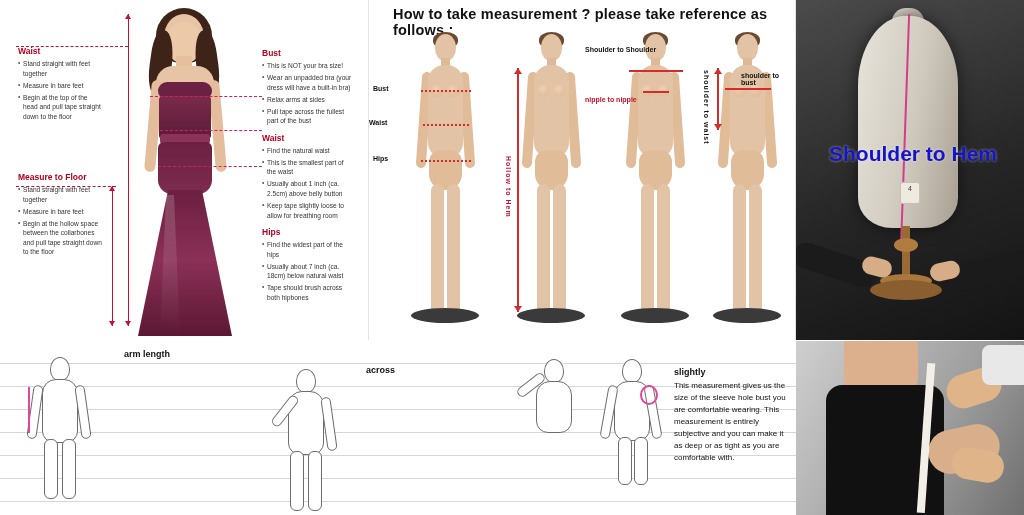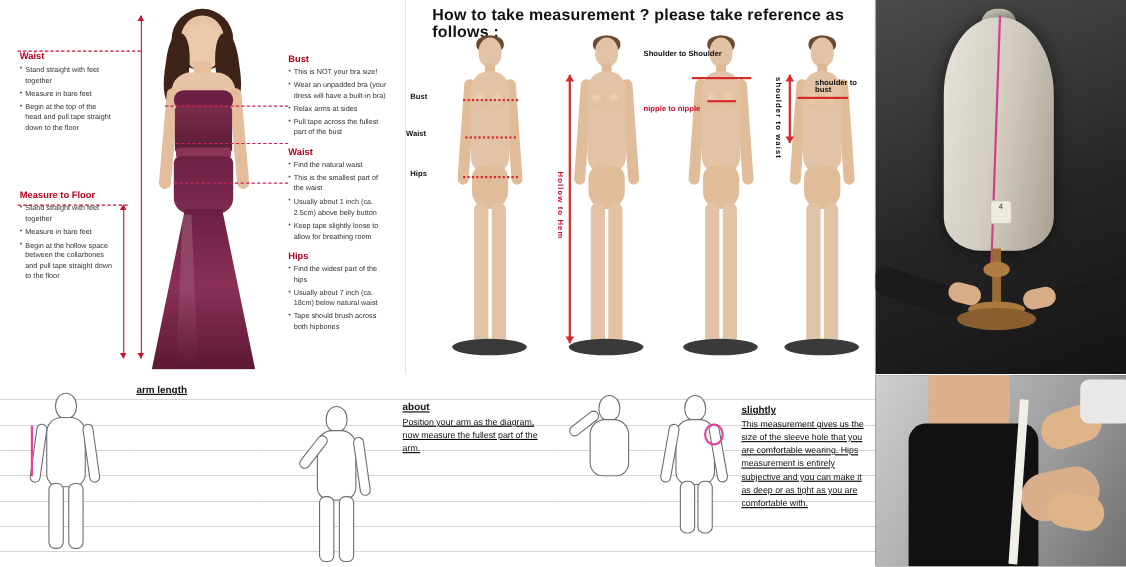--- a/index.html
+++ b/index.html
@@ -180,21 +180,20 @@
   .hand-skinR{position:absolute;left:134px;top:262px;width:30px;height:18px;border-radius:10px;background:#d7ad87;transform:rotate(-12deg);}
   #shoulder-hem-title{
     position:absolute;left:8px;top:142px;width:218px;text-align:center;
     font-size:21px;font-weight:bold;color:#1414c8;
     text-shadow:0 0 3px rgba(255,255,255,.55);
   }
 
   
   .ruled{
     background-image:repeating-linear-gradient(180deg,transparent 0 22px,#d6d6d6 22px 23px);
-    text-decoration:underline;
   }
   #bottom{
     position:absolute;left:0;top:341px;width:1024px;height:174px;background:#fff;
   }
   .cellbox{position:absolute;top:0;height:174px;}
   .sketch-body{position:absolute;}
   .sk-head{position:absolute;width:18px;height:22px;border:1px solid #6d6d6d;border-radius:50% 50% 45% 45%;background:#fff;}
   .sk-torso{position:absolute;width:34px;height:62px;border:1px solid #6d6d6d;border-radius:14px 14px 12px 12px;background:#fff;}
   .sk-leg{position:absolute;width:12px;height:58px;border:1px solid #6d6d6d;border-radius:6px;background:#fff;}
   .sk-arm{position:absolute;width:8px;height:52px;border:1px solid #6d6d6d;border-radius:5px;background:#fff;}
@@ -373,20 +372,21 @@
     <div class="df-tape"></div>
     <div class="df-tag">4</div>
     <div class="df-stand"></div>
     <div class="df-knob"></div>
     <div class="df-base2"></div>
     <div class="df-base"></div>
     <div class="hand-sleeveL"></div>
     <div class="hand-skinL"></div>
     <div class="hand-sleeveR"></div>
     <div class="hand-skinR"></div>
+    <div id="shoulder-hem-title">Shoulder to Hem</div>
   </div>
 
   <div id="bottom">
 
     <div class="cellbox ruled" style="left:0;width:118px;">
       <div class="sketch-body" style="left:20px;top:16px;width:80px;height:150px;">
         <div class="sk-head" style="left:30px;top:0;"></div>
         <div class="sk-torso" style="left:22px;top:22px;"></div>
         <div class="sk-arm" style="left:10px;top:28px;transform:rotate(8deg);"></div>
         <div class="sk-arm" style="left:58px;top:28px;transform:rotate(-8deg);"></div>
@@ -405,22 +405,21 @@
         <div class="sk-head" style="left:30px;top:0;"></div>
         <div class="sk-torso" style="left:22px;top:22px;"></div>
         <div class="sk-arm" style="left:14px;top:24px;height:34px;transform:rotate(38deg);"></div>
         <div class="sk-arm" style="left:58px;top:28px;transform:rotate(-8deg);"></div>
         <div class="sk-leg" style="left:24px;top:82px;"></div>
         <div class="sk-leg" style="left:42px;top:82px;"></div>
       </div>
     </div>
 
     <div class="cellbox ruled" style="left:360px;width:148px;padding:24px 8px 0 6px;box-sizing:border-box;">
-      <div class="note-title">about</div>
-      <div class="note-body">Position your arm as the diagram, now measure the fullest part of the arm.</div>
+      <div class="note-title">across</div>
     </div>
 
     <div class="cellbox ruled" style="left:508px;width:80px;">
       <div class="sketch-body" style="left:12px;top:14px;width:60px;height:120px;">
         <div class="sk-head" style="left:24px;top:4px;"></div>
         <div class="sk-torso" style="left:16px;top:26px;height:50px;"></div>
         <div class="sk-arm" style="left:6px;top:14px;height:30px;transform:rotate(52deg);"></div>
       </div>
     </div>
 
@@ -431,21 +430,21 @@
         <div class="sk-arm" style="left:4px;top:26px;transform:rotate(10deg);"></div>
         <div class="sk-arm" style="left:48px;top:26px;transform:rotate(-10deg);"></div>
         <div class="sk-leg" style="left:18px;top:78px;height:46px;"></div>
         <div class="sk-leg" style="left:34px;top:78px;height:46px;"></div>
         <div class="pink-line" style="left:40px;top:26px;width:14px;height:16px;background:transparent;border:2px solid #e2459a;border-radius:50%;"></div>
       </div>
     </div>
 
     <div class="cellbox ruled" style="left:668px;width:128px;padding:26px 6px 0 6px;box-sizing:border-box;">
       <div class="note-title">slightly</div>
-      <div class="note-body">This measurement gives us the size of the sleeve hole that you are comfortable wearing. Hips measurement is entirely subjective and you can make it as deep or as tight as you are comfortable with.</div>
+      <div class="note-body">This measurement gives us the size of the sleeve hole bust you are comfortable wearing. This measurement is entirely subjective and you can make it as deep or as tight as you are comfortable with.</div>
     </div>
   </div>
 
   <div id="panel-photo">
     <div class="ph-bg"></div>
     <div class="ph-neckskin"></div>
     <div class="ph-shirt"></div>
     <div class="ph-arm"></div>
     <div class="ph-tape"></div>
     <div class="ph-hand"></div>

